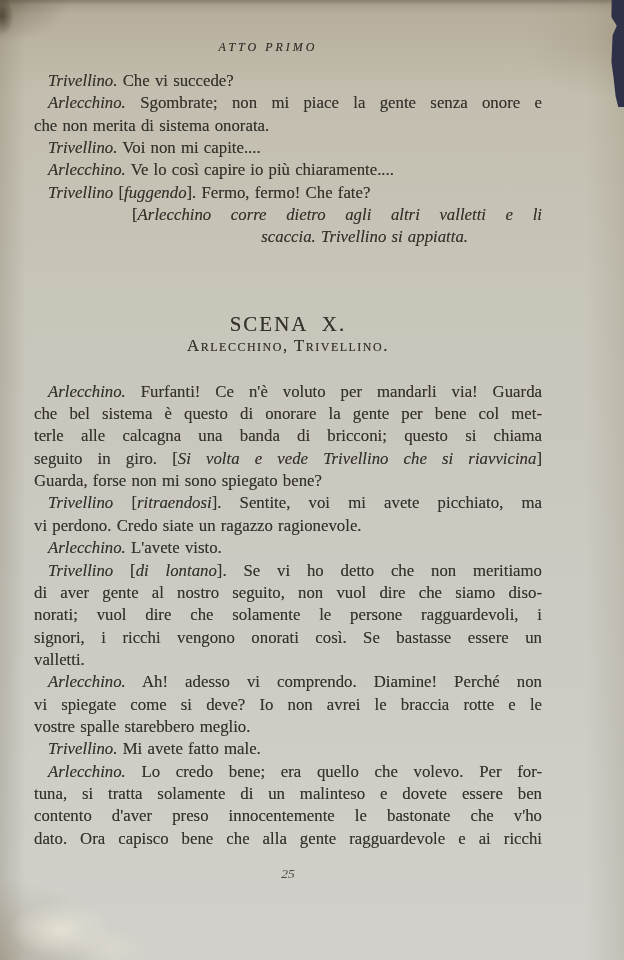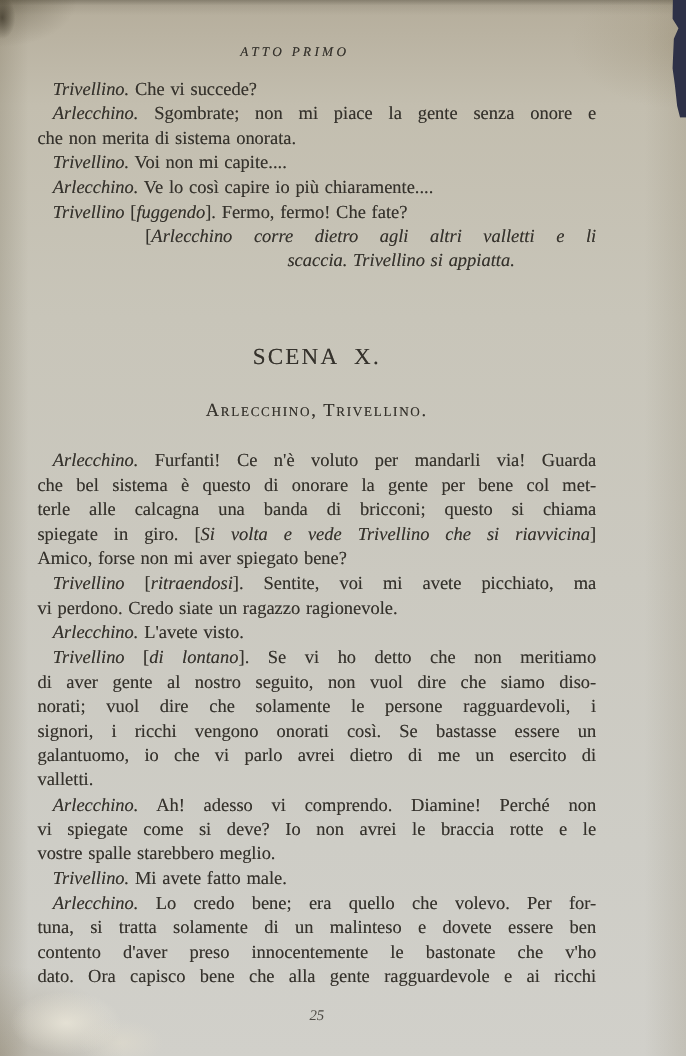--- a/index.html
+++ b/index.html
@@ -49,21 +49,21 @@
   .just { text-align:justify; text-align-last:justify; }
   .ind  { padding-left:14px; }
   .dir1 { margin-left:98px; text-align:justify; text-align-last:justify; }
   .dir2 { margin-left:98px; margin-right:74px; text-align:right; }
   .it   { font-style:italic; }
   .scene-head {
     text-align:center; margin-top:64px; font-size:21px; line-height:22px;
     letter-spacing:2px; white-space:pre; text-shadow:0 0 0.5px rgba(53,50,44,0.55);
   }
   .scene-chars {
-    text-align:center; margin-top:27px; font-variant:small-caps;
+    text-align:center; font-variant:small-caps;
     font-size:16.8px; line-height:22px; letter-spacing:1.5px;
     text-shadow:0 0 0.5px rgba(53,50,44,0.55);
   }
   .block2 { margin-top:24px; }
   .page-number {
     text-align:center; margin-top:16px; font-style:italic; font-size:13.5px;
     opacity:0.85; filter:blur(0.3px);
   }
 </style>
 </head>
@@ -85,30 +85,29 @@
       <div class="line dir2"><span class="it">scaccia. Trivellino si appiatta.</span></div>
     </div>
 
   <div class="scene-head">SCENA  X.</div>
   <div class="scene-chars">Arlecchino, Trivellino.</div>
 
   <div class="text-block block2">
       <div class="line ind just"><span class="it">Arlecchino.</span><span> Furfanti! Ce n'è voluto per mandarli via! Guarda</span></div>
       <div class="line just"><span>che bel sistema è questo di onorare la gente per bene col met-</span></div>
       <div class="line just"><span>terle alle calcagna una banda di bricconi; questo si chiama</span></div>
-      <div class="line just"><span>spiegate in giro. [</span><span class="it">Si volta e vede Trivellino che si riavvicina</span><span>]</span></div>
-      <div class="line "><span>Amico, forse non mi aver spiegato bene?</span></div>
+      <div class="line just"><span>seguito in giro. [</span><span class="it">Si volta e vede Trivellino che si riavvicina</span><span>]</span></div>
+      <div class="line "><span>Guarda, forse non mi sono spiegato bene?</span></div>
       <div class="line ind just"><span class="it">Trivellino</span><span> [</span><span class="it">ritraendosi</span><span>]. Sentite, voi mi avete picchiato, ma</span></div>
       <div class="line "><span>vi perdono. Credo siate un ragazzo ragionevole.</span></div>
       <div class="line ind"><span class="it">Arlecchino.</span><span> L'avete visto.</span></div>
       <div class="line ind just"><span class="it">Trivellino</span><span> [</span><span class="it">di lontano</span><span>]. Se vi ho detto che non meritiamo</span></div>
       <div class="line just"><span>di aver gente al nostro seguito, non vuol dire che siamo diso-</span></div>
       <div class="line just"><span>norati; vuol dire che solamente le persone ragguardevoli, i</span></div>
       <div class="line just"><span>signori, i ricchi vengono onorati così. Se bastasse essere un</span></div>
-      <div class="line just"><span>galantuomo, io che vi parlo avrei dietro di me un esercito di</span></div>
       <div class="line "><span>valletti.</span></div>
       <div class="line ind just"><span class="it">Arlecchino.</span><span> Ah! adesso vi comprendo. Diamine! Perché non</span></div>
       <div class="line just"><span>vi spiegate come si deve? Io non avrei le braccia rotte e le</span></div>
       <div class="line "><span>vostre spalle starebbero meglio.</span></div>
       <div class="line ind"><span class="it">Trivellino.</span><span> Mi avete fatto male.</span></div>
       <div class="line ind just"><span class="it">Arlecchino.</span><span> Lo credo bene; era quello che volevo. Per for-</span></div>
       <div class="line just"><span>tuna, si tratta solamente di un malinteso e dovete essere ben</span></div>
       <div class="line just"><span>contento d'aver preso innocentemente le bastonate che v'ho</span></div>
       <div class="line just"><span>dato. Ora capisco bene che alla gente ragguardevole e ai ricchi</span></div>
     </div>

